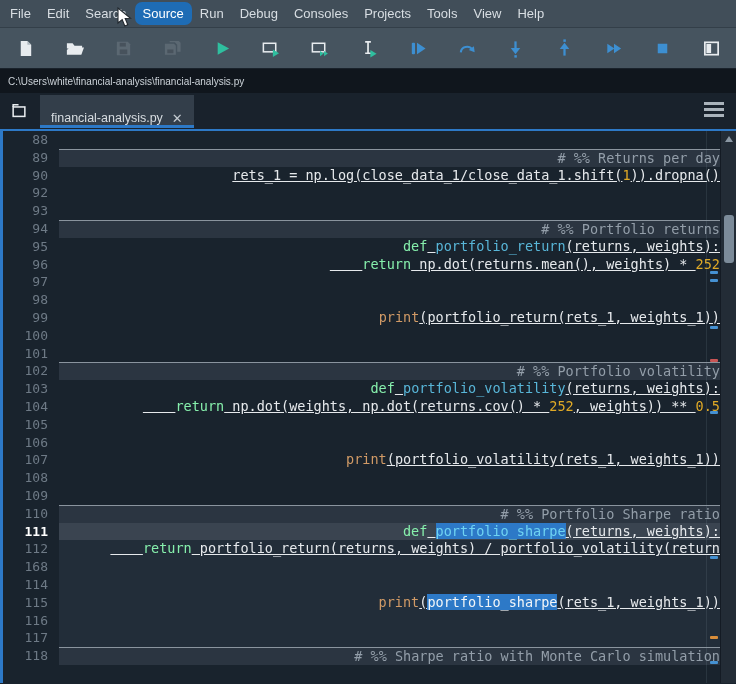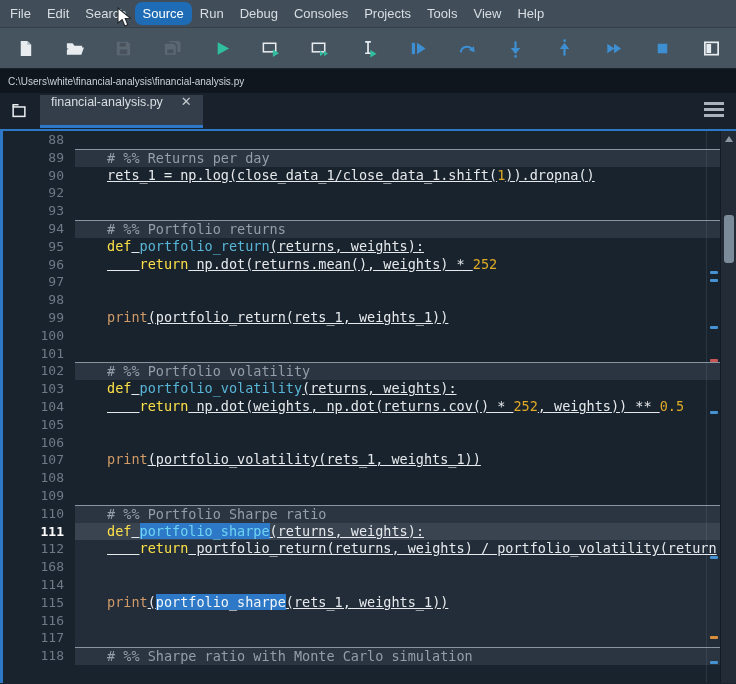--- a/index.html
+++ b/index.html
@@ -24,42 +24,42 @@
   .pathbar { height:24px; background:#10161d; display:flex; align-items:center;
     padding-left:8px; }
   .pathbar span { color:#ccd3d9; font-size:10px; }
 
   
   .tabbar { height:36px; background:#19222c; display:flex; align-items:center; position:relative; }
   .browse-btn { width:24px; height:24px; margin-left:7px; display:flex; align-items:center;
     justify-content:center; }
   .browse-btn svg { width:18px; height:18px; }
   .tab { height:33px; margin-left:9px; background:#333e4a; border-bottom:3px solid #2d79c7;
-    display:flex; align-items:flex-start; gap:18px; padding:0 11px; }
+    display:flex; align-items:flex-end; gap:9px; padding:0 11px; }
   .tab-label { color:#d8dde1; font-size:12.5px; }
   .tab-close { color:#c3cad0; font-size:13px; line-height:1; }
   .hamburger { position:absolute; right:12px; top:9px; width:20px; }
   .hamburger div { height:3px; background:#aab3bb; margin-bottom:3px; }
   .focusline { height:2px; background:#2d79c7; }
 
   
   .editor { position:relative; height:552px; background:#19232d; border-left:3px solid #2d79c7; }
-  .rows { position:absolute; left:0; top:0; right:16px; bottom:0; overflow:hidden;margin-left:16px; }
+  .rows { position:absolute; left:0; top:0; right:16px; bottom:0; overflow:hidden; }
   .row { display:flex; height:17.8px; font-family:"DejaVu Sans Mono", monospace;
     font-size:13.5px; line-height:17.8px; }
   .ln { width:56px; flex:0 0 56px; text-align:right; padding-right:11px; color:#6e7a86;
     font-size:13px; }
   .row.cur .ln { color:#ffffff; font-weight:bold; }
-  .code { flex:1; padding-left:32px; white-space:pre; overflow:hidden; height:100%; }
+  .code { flex:1; padding-left:32px; white-space:pre; overflow:hidden; height:100%;text-align:right; }
   .code.cell { background:#222d39; }
   .code.hdr { background:#2b3541; }
   .code.sep { border-top:1px solid #8a949e; }
   .row.cur .code { background:#3a4450; }
   .tw { color:#e6e9ec;text-decoration:underline; }
-  .tk { color:#fde047; }
+  .tk { color:#86efac; }
   .tf { color:#58b6d8; }
   .tn { color:#dfa926; }
   .tb { color:#d19a66; }
   .tc { color:#939ea9; }
   .tfs { color:#6fd3f2; background:#2d79c7; }
   .tws { color:#f2f5f7; background:#2d79c7; }
   .guide { position:absolute; left:703px; top:0; bottom:0; width:1px;
     background:rgba(140,160,180,0.14); }
 
   

